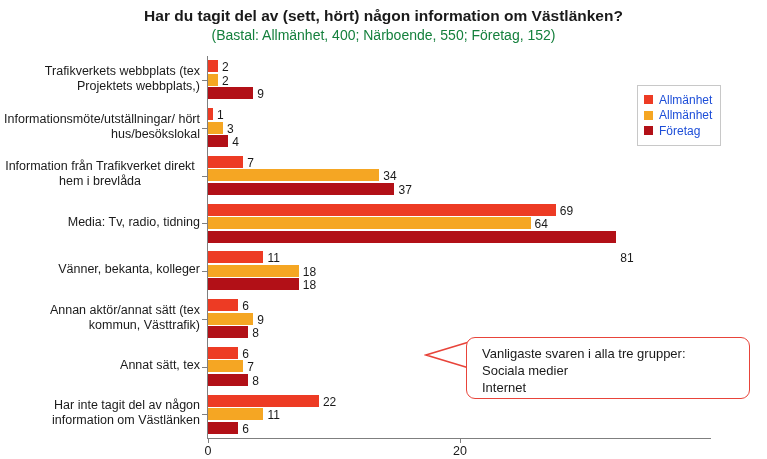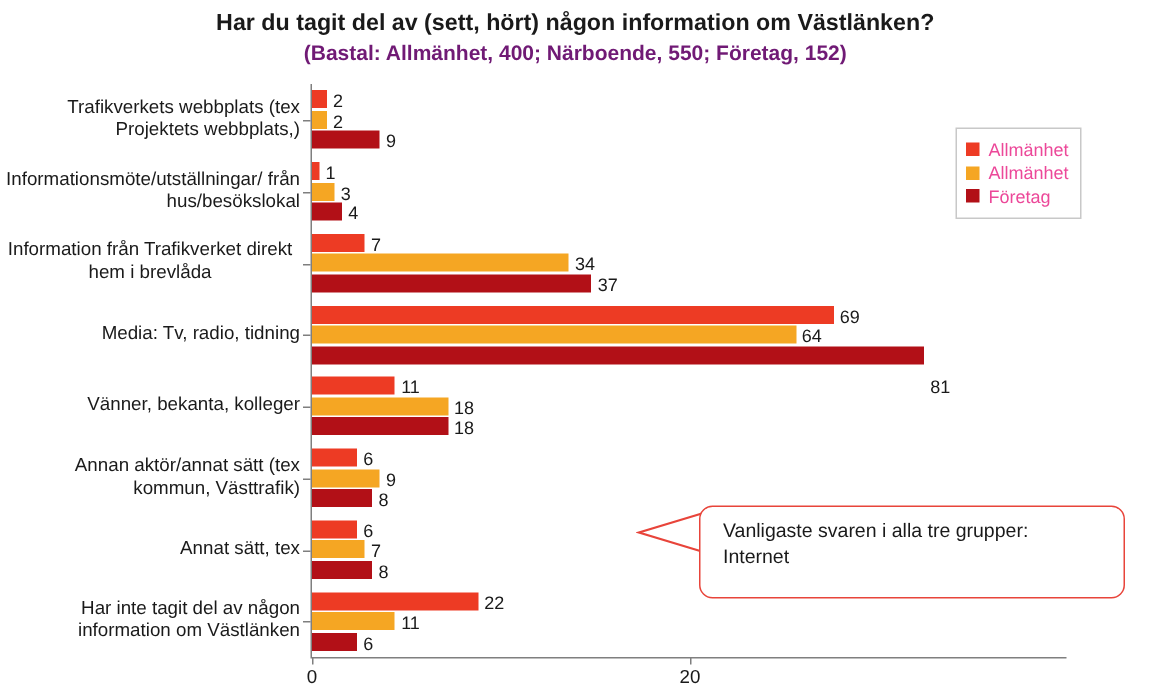--- a/index.html
+++ b/index.html
@@ -28,23 +28,22 @@
     text-align: center;
   }
   .chart-title {
     font-size: 15.5px;
     font-weight: bold;
     color: #1a1a1a;
     line-height: 20px;
   }
   .chart-subtitle {
     font-size: 14px;
-    color: #701a75;
+    color: #15803d;
     line-height: 19px;
-    font-weight: bold;
   }
   .axis-line-y {
     position: absolute;
     left: 207px;
     top: 56px;
     width: 1px;
     height: 382px;
     background: #7f7f7f;
   }
   .axis-line-x {
@@ -121,21 +120,21 @@
     margin: 1.5px 0;
   }
   .legend-swatch {
     width: 9px;
     height: 9px;
     margin-right: 6px;
     flex: none;
   }
   .legend-text {
     font-size: 12px;
-    color: #ec4899;
+    color: #1d4ed8;
     white-space: nowrap;
   }
 
   
   .callout {
     position: absolute;
     left: 466px;
     top: 337px;
     width: 284px;
     height: 62px;
@@ -184,21 +183,21 @@
         <div class="cat-label" style="top: 7.875px;">Trafikverkets webbplats (tex Projektets webbplats,)</div>
         <div class="bar" style="top: 4.375px; width: 10.08px; background: rgb(237, 59, 36);"></div>
         <div class="bar-value" style="top: 5.375px; left: 222.08px;">2</div>
         <div class="bar" style="top: 17.875px; width: 10.08px; background: rgb(245, 166, 35);"></div>
         <div class="bar-value" style="top: 18.875px; left: 222.08px;">2</div>
         <div class="bar" style="top: 31.375px; width: 45.36px; background: rgb(178, 16, 23);"></div>
         <div class="bar-value" style="top: 32.375px; left: 257.36px;">9</div>
       </div>
       <div class="cat-group" style="top: 103.75px; height: 47.75px;">
         <div class="ytick" style="top: 24px;"></div>
-        <div class="cat-label" style="top: 7.875px;">Informationsmöte/utställningar/ från hus/besökslokal</div>
+        <div class="cat-label" style="top: 7.875px;">Informationsmöte/utställningar/ hört hus/besökslokal</div>
         <div class="bar" style="top: 4.375px; width: 5.04px; background: rgb(237, 59, 36);"></div>
         <div class="bar-value" style="top: 5.375px; left: 217.04px;">1</div>
         <div class="bar" style="top: 17.875px; width: 15.12px; background: rgb(245, 166, 35);"></div>
         <div class="bar-value" style="top: 18.875px; left: 227.12px;">3</div>
         <div class="bar" style="top: 31.375px; width: 20.16px; background: rgb(178, 16, 23);"></div>
         <div class="bar-value" style="top: 32.375px; left: 232.16px;">4</div>
       </div>
       <div class="cat-group" style="top: 151.5px; height: 47.75px;">
         <div class="ytick" style="top: 24px;"></div>
         <div class="cat-label" style="top: 7.875px; text-align: center;">Information från Trafikverket direkt hem i brevlåda</div>
@@ -275,16 +274,17 @@
       <span class="legend-text">Företag</span>
     </div>
   </div>
 
   <svg class="callout-tail" viewBox="0 0 46 30">
     <polyline points="45,2 2,15 45,28" fill="none" stroke="#e8443a" stroke-width="1.5"></polyline>
   </svg>
 
   <div class="callout">
     <div class="callout-line">Vanligaste svaren i alla tre grupper:</div>
+    <div class="callout-line">Sociala medier</div>
     <div class="callout-line">Internet</div>
   </div>
 
 </div>
 
 </body></html>

